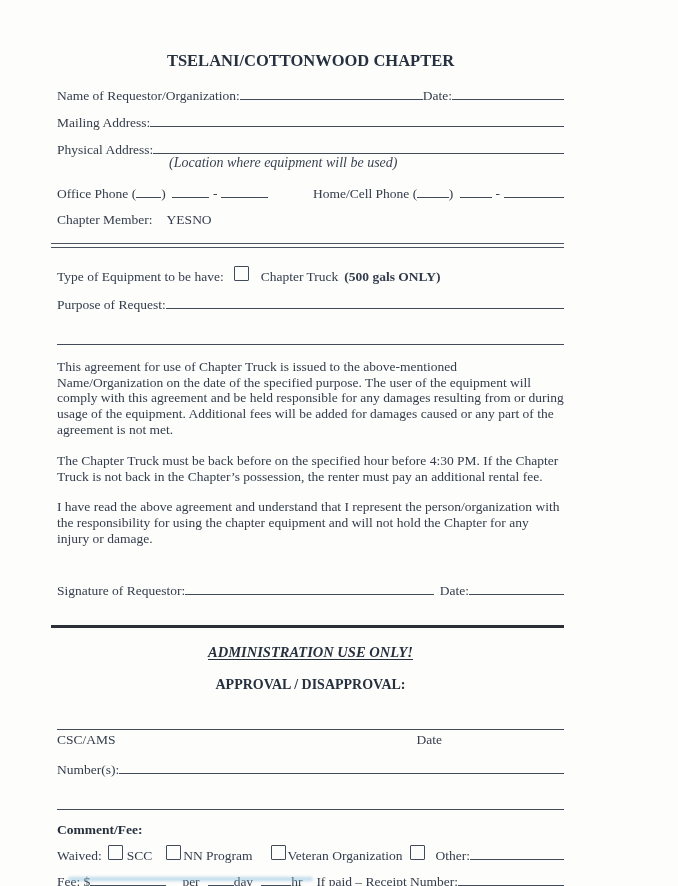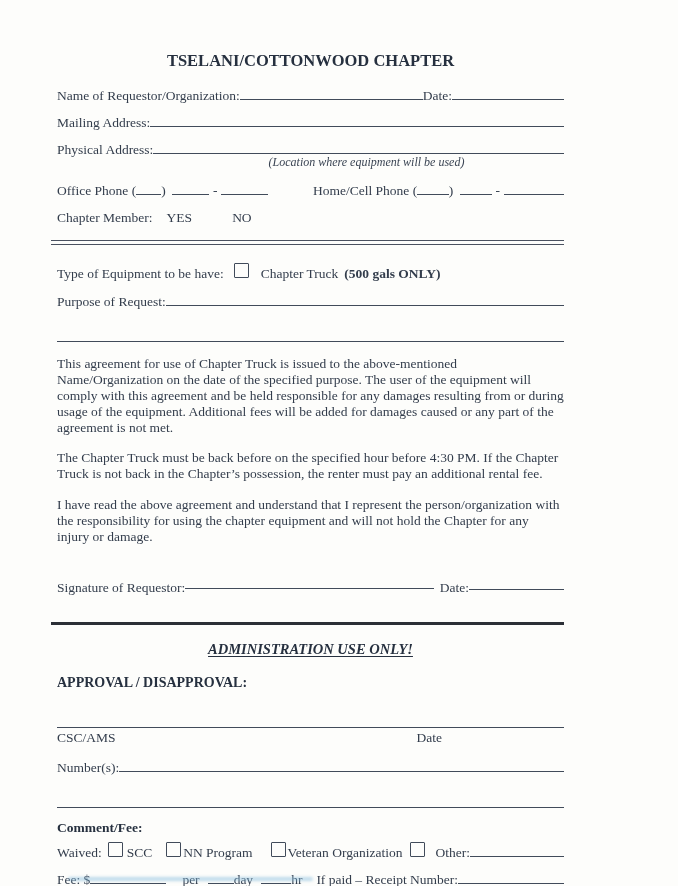--- a/index.html
+++ b/index.html
@@ -16,31 +16,31 @@
     box-sizing: border-box;
     padding: 50px 50px 12px 57px;
     font-size: 13.5px;
     line-height: 1.2;
   }
   .title-block { text-align: center; font-weight: bold; font-size: 16.5px; color: #26303f; line-height: 1.35; margin-bottom: 16px; }
   .hl { padding: 0 3px; color: #14243a; }
   .row { display: flex; align-items: baseline; margin-bottom: 10.5px; white-space: nowrap; }
   .blank { border-bottom: 1px solid #414b5a; height: 2px; display: inline-block; }
   .fill { flex: 1 1 auto; border-bottom: 1px solid #414b5a; }
-  .note { font-style: italic; font-size: 12px; margin: -7px 0 8px 112px; color: #3a4453; text-align: center; }
+  .note { font-style: italic; font-size: 14px; margin: -7px 0 8px 112px; color: #3a4453; }
   .rule-double { border-top: 1px solid #4a5260; border-bottom: 1px solid #4a5260; height: 3px; margin: 14px 0 18px -6px; }
   .rule-thick { height: 3px; background: #2b2f36; margin: 26px 0 16px -6px; }
   .rule-thin { border-bottom: 1px solid #414b5a; }
   .cb { width: 13px; height: 13px; border: 1.4px solid #414b5a; display: inline-block; vertical-align: -2px; background: transparent; border-radius: 1px; }
   .para { margin: 0 0 15px 0; line-height: 1.17; white-space: normal; }
   .bold { font-weight: bold; }
   .admin-header { text-align: center; font-weight: bold; font-size: 14.5px; margin: 2px 0 16px 0; color: #26303f; }
   .admin-header span { text-decoration: underline; text-underline-offset: 2px; font-style: italic; }
-  .approval { font-weight: bold; font-size: 14px; margin-bottom: 34px; color: #26303f; }
-  .sig-row { margin-top: 36px; align-items: center; }
+  .approval { font-weight: bold; font-size: 14px; margin-bottom: 34px; color: #26303f; text-align: center; }
+  .sig-row { margin-top: 36px; }
   .labels-row { display: flex; margin: 2px 0 14px 0; }
   .extra-line { height: 15px; margin-bottom: 12px; }
   .smudge { position: absolute; left: 68px; top: 877px; width: 245px; height: 4px; background: rgba(130,185,220,0.5); filter: blur(1.6px); border-radius: 2px; }
   .gap-sm { display: inline-block; width: 8px; }
 </style>
 </head>
 <body>
 
 <div class="page">
 
@@ -80,21 +80,21 @@
     <span>)</span>
     <span class="gap-sm"></span>
     <span class="blank" style="width:38px"></span>
     <span style="padding:0 4px">-</span>
     <span class="blank" style="width:72px"></span>
   </div>
 
   <div class="row">
     <span>Chapter Member:</span>
     <span style="margin-left:14px">YES</span>
-    <span style="margin-left:40px">NO</span>
+    <span style="">NO</span>
   </div>
 
   <div class="rule-double"></div>
 
   <div class="row" style="margin-bottom:12px">
     <span>Type of Equipment to be have:</span>
     <span class="cb" style="margin:0 12px 0 10px"></span>
     <span>Chapter Truck</span>
     <span class="bold" style="margin-left:6px">(500 gals ONLY)</span>
   </div>

